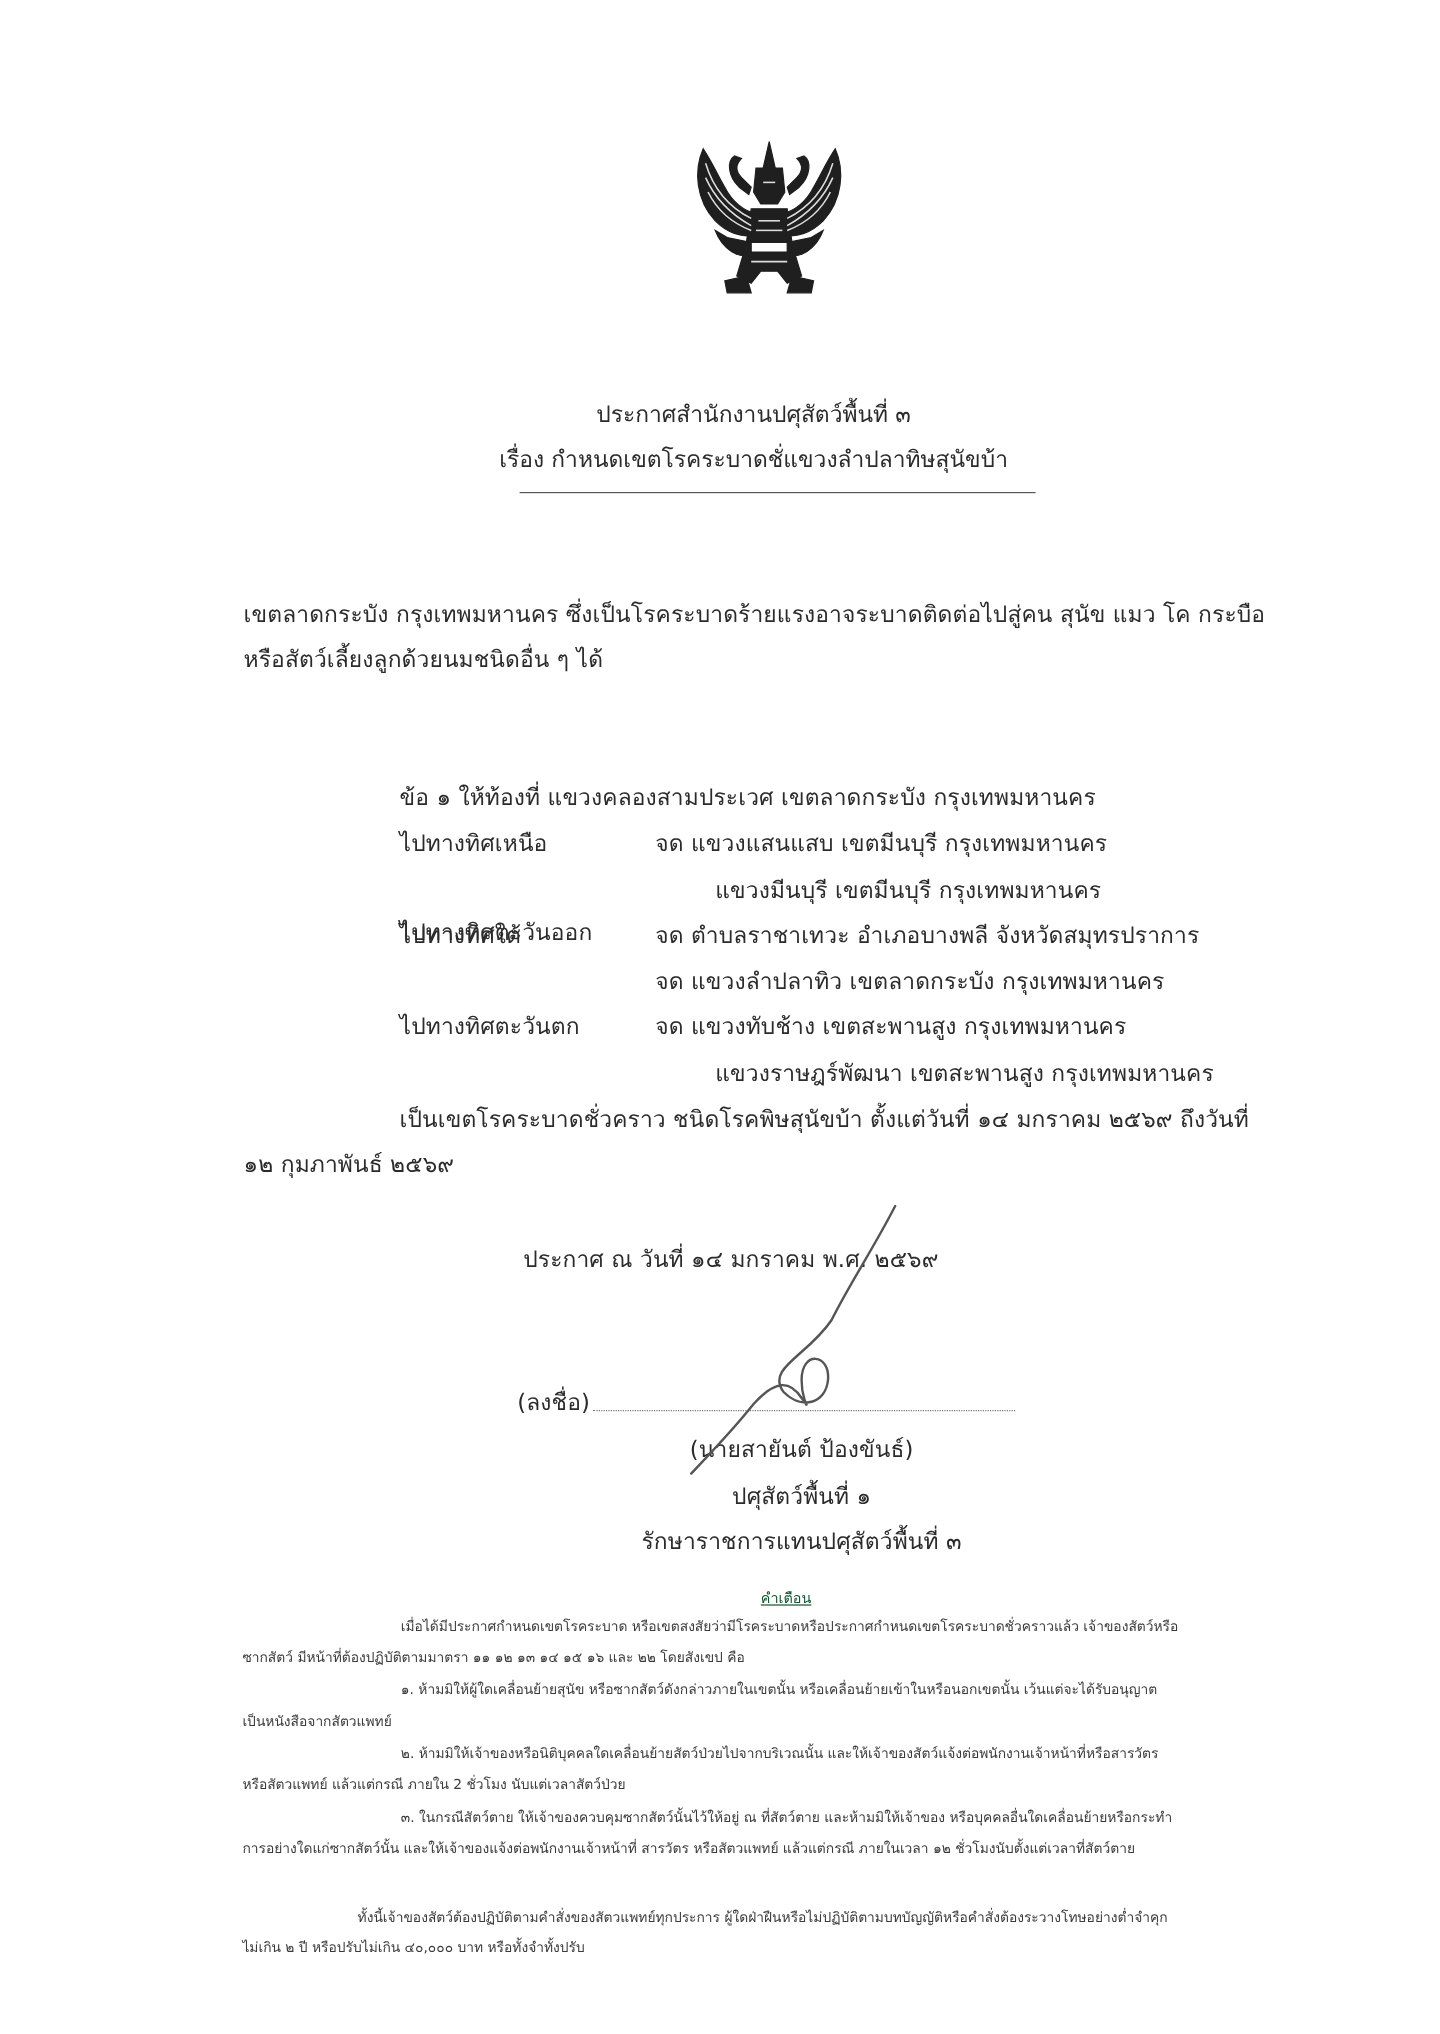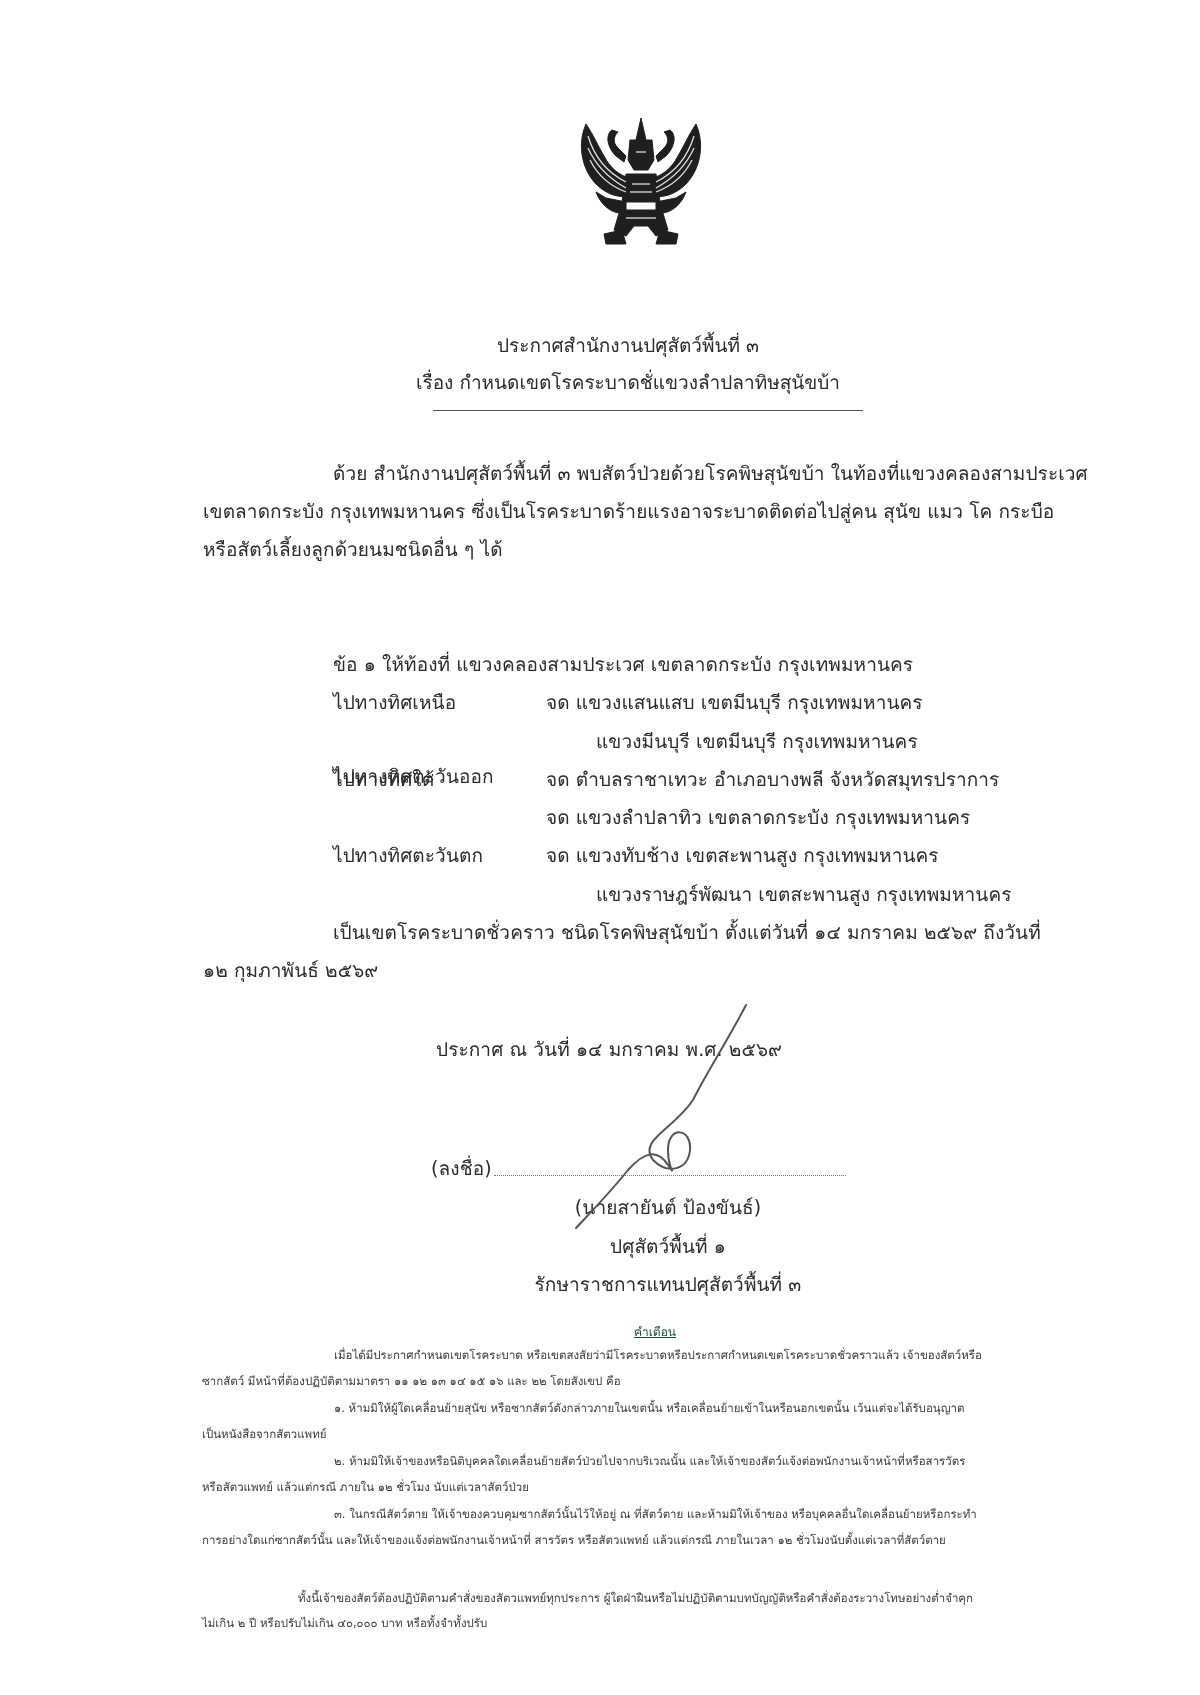--- a/index.html
+++ b/index.html
@@ -103,21 +103,20 @@
       <path d="M54 80 L76 80"></path>
       <path d="M50 106 L80 106"></path>
       <path d="M60 40 L70 40"></path>
     </g>
   </svg>
 
   <div class="title-line" style="top:330px;">ประกาศสำนักงานปศุสัตว์พื้นที่ ๓</div>
   <div class="title-line" style="top:367px;">เรื่อง กำหนดเขตโรคระบาดชั่แขวงลำปลาทิษสุนัขบ้า</div>
   <div class="title-rule"></div>
 
-  <div class="abs body-text" style="left:305px; top:458px;">ด้วย สำนักงานปศุสัตว์พื้นที่ ๓ พบสัตว์ป่วยด้วยโรคพิษสุนัขบ้า ในท้องที่แขวงคลองสามประเวศ</div>
   <div class="abs body-text" style="left:175px; top:496px;">เขตลาดกระบัง กรุงเทพมหานคร ซึ่งเป็นโรคระบาดร้ายแรงอาจระบาดติดต่อไปสู่คน สุนัข แมว โค กระบือ</div>
   <div class="abs body-text" style="left:175px; top:534px;">หรือสัตว์เลี้ยงลูกด้วยนมชนิดอื่น ๆ ได้</div>
 
 
   <div class="abs body-text" style="left:305px; top:649px;text-align:center;">ข้อ ๑ ให้ท้องที่ แขวงคลองสามประเวศ เขตลาดกระบัง กรุงเทพมหานคร</div>
 
   <div>
     <div class="abs body-text" style="left:305px; top:687px;">ไปทางทิศเหนือ</div>
     <div class="abs body-text" style="left:518px; top:687px;">จด แขวงแสนแสบ เขตมีนบุรี กรุงเทพมหานคร</div>
     <div class="abs body-text" style="left:568px; top:726px;">แขวงมีนบุรี เขตมีนบุรี กรุงเทพมหานคร</div>
@@ -150,21 +149,21 @@
 
   <div>
     <div class="abs notice-heading" style="left:606px; top:1322px;">คำเตือน</div>
     <div class="abs notice" style="left:306px; top:1346px;">เมื่อได้มีประกาศกำหนดเขตโรคระบาด  หรือเขตสงสัยว่ามีโรคระบาดหรือประกาศกำหนดเขตโรคระบาดชั่วคราวแล้ว  เจ้าของสัตว์หรือ</div>
     <div class="abs notice" style="left:174px; top:1372px;">ซากสัตว์  มีหน้าที่ต้องปฏิบัติตามมาตรา ๑๑ ๑๒ ๑๓ ๑๔ ๑๕ ๑๖ และ ๒๒ โดยสังเขป  คือ</div>
 
     <div class="abs notice" style="left:306px; top:1399px;">๑.  ห้ามมิให้ผู้ใดเคลื่อนย้ายสุนัข หรือซากสัตว์ดังกล่าวภายในเขตนั้น  หรือเคลื่อนย้ายเข้าในหรือนอกเขตนั้น  เว้นแต่จะได้รับอนุญาต</div>
     <div class="abs notice" style="left:174px; top:1425px;">เป็นหนังสือจากสัตวแพทย์</div>
 
     <div class="abs notice" style="left:306px; top:1452px;">๒. ห้ามมิให้เจ้าของหรือนิติบุคคลใดเคลื่อนย้ายสัตว์ป่วยไปจากบริเวณนั้น  และให้เจ้าของสัตว์แจ้งต่อพนักงานเจ้าหน้าที่หรือสารวัตร</div>
-    <div class="abs notice" style="left:174px; top:1478px;">หรือสัตวแพทย์  แล้วแต่กรณี  ภายใน ๑๒ ชั่วโมง  นับแต่เวลาสัตว์ป่วย</div>
+    <div class="abs notice" style="left:174px; top:1478px;">หรือสัตวแพทย์  แล้วแต่กรณี  ภายใน 2 ชั่วโมง  นับแต่เวลาสัตว์ป่วย</div>
 
     <div class="abs notice" style="left:306px; top:1505px;">๓. ในกรณีสัตว์ตาย  ให้เจ้าของควบคุมซากสัตว์นั้นไว้ให้อยู่  ณ  ที่สัตว์ตาย  และห้ามมิให้เจ้าของ หรือบุคคลอื่นใดเคลื่อนย้ายหรือกระทำ</div>
     <div class="abs notice" style="left:174px; top:1531px;">การอย่างใดแก่ซากสัตว์นั้น  และให้เจ้าของแจ้งต่อพนักงานเจ้าหน้าที่  สารวัตร  หรือสัตวแพทย์ แล้วแต่กรณี ภายในเวลา ๑๒ ชั่วโมงนับตั้งแต่เวลาที่สัตว์ตาย</div>
 
     <div class="abs notice" style="left:270px; top:1589px;">ทั้งนี้เจ้าของสัตว์ต้องปฏิบัติตามคำสั่งของสัตวแพทย์ทุกประการ  ผู้ใดฝ่าฝืนหรือไม่ปฏิบัติตามบทบัญญัติหรือคำสั่งต้องระวางโทษอย่างต่ำจำคุก</div>
     <div class="abs notice" style="left:174px; top:1614px;">ไม่เกิน ๒ ปี  หรือปรับไม่เกิน ๔๐,๐๐๐ บาท หรือทั้งจำทั้งปรับ</div>
   </div>
 
 </div>
 

